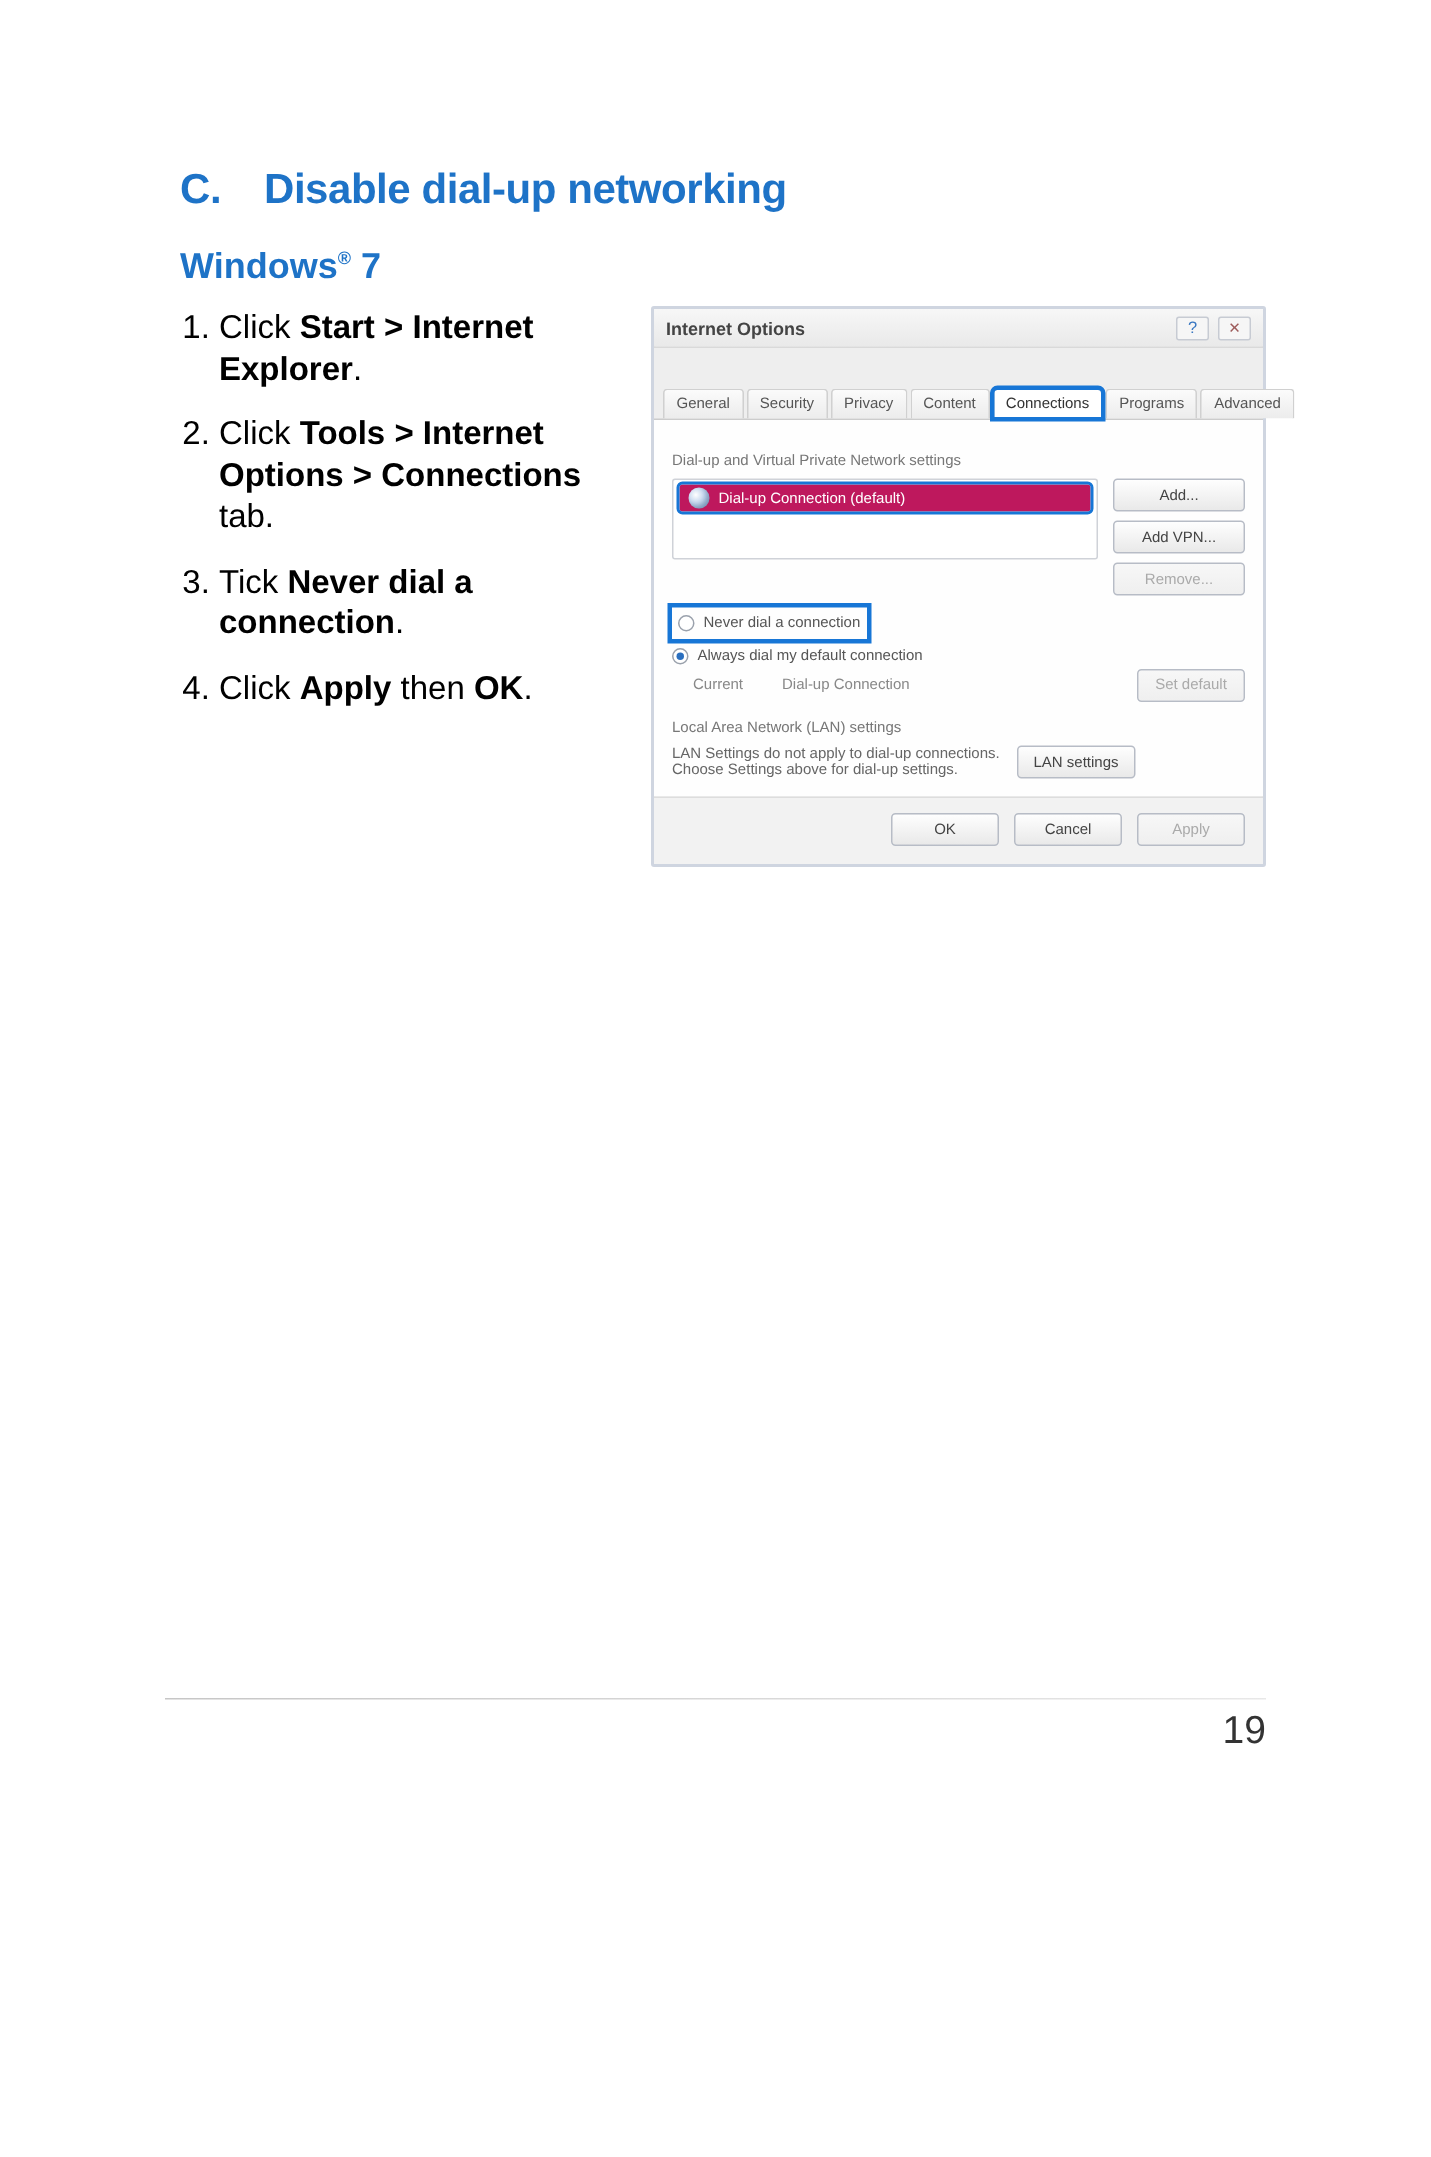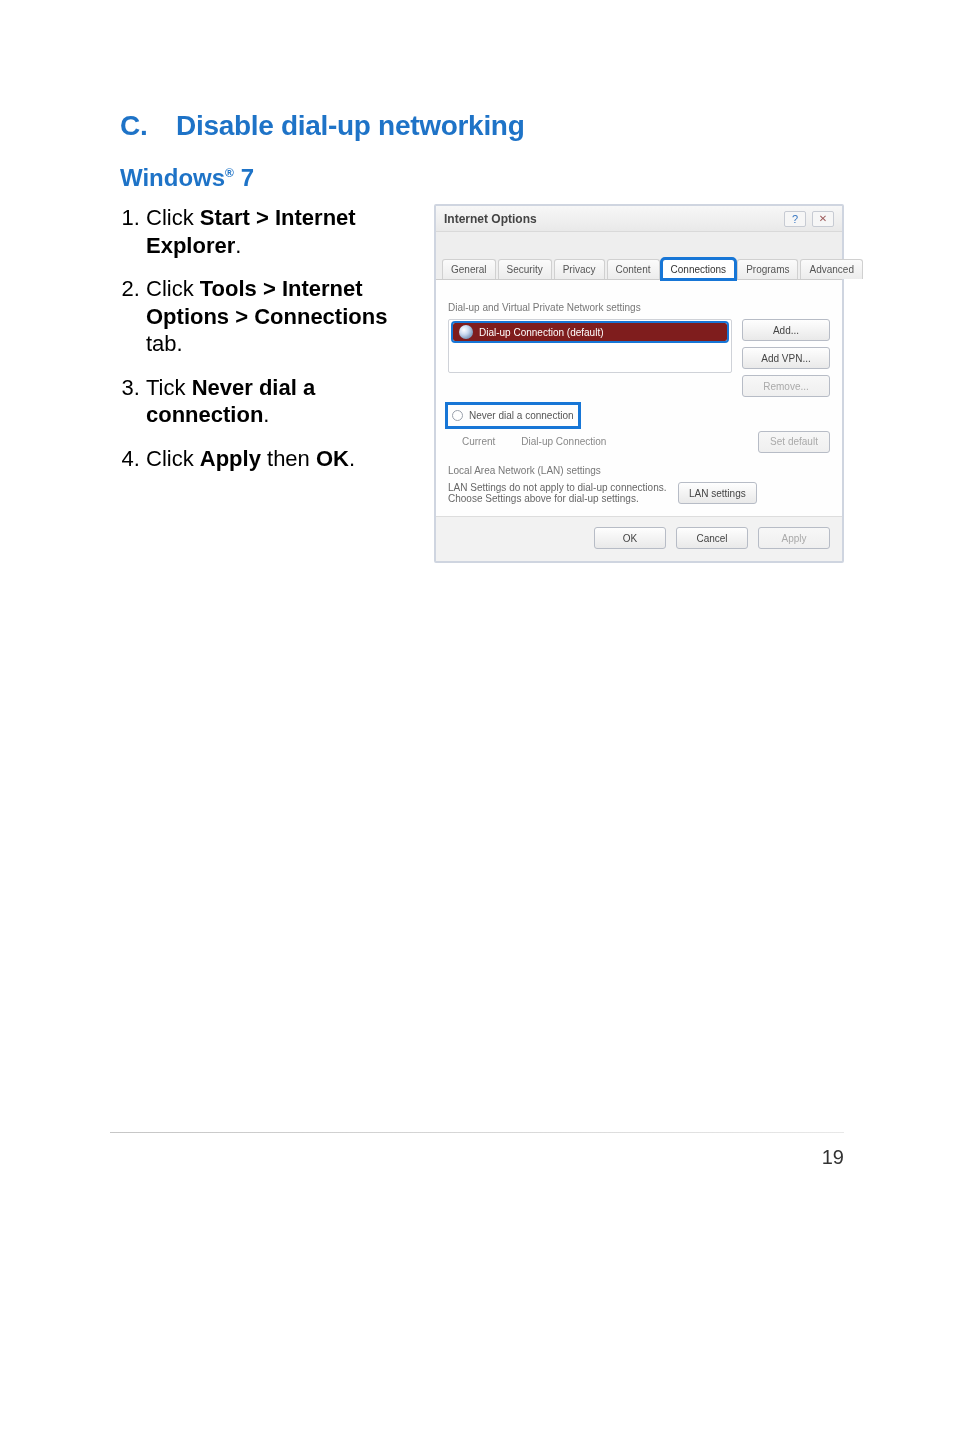--- a/index.html
+++ b/index.html
@@ -30,34 +30,34 @@
   .tab.hl { outline:3px solid #1776d6; outline-offset:-1px; }
   .panel { background:#fefefe; padding:10px 12px 12px 12px; }
   .setuprow { display:flex; align-items:center; gap:8px; }
   .globe { width:24px; height:24px; border-radius:50%; background: radial-gradient(circle at 30% 30%, #7db9ff 0%, #2f74c2 55%, #1a4f8a 100%); box-shadow: inset -3px -3px 6px rgba(0,0,0,.25); position:relative; }
   .globe::after{ content:""; position:absolute; width:10px; height:6px; background:#6fc06f; border-radius:40%; left:5px; top:9px; transform:rotate(-10deg); }
   .setuprow .txt { flex:1; font-size:10px; color:#666; }
   .btn { min-width:72px; height:22px; padding:0 10px; border:1px solid #b7bcc6; border-radius:3px; background:linear-gradient(#fefefe,#e9e9e9); font-size:10px; color:#444; display:inline-flex; align-items:center; justify-content:center; }
   .btn.disabled { color:#aaa; background:linear-gradient(#f7f7f7,#efefef); }
   .groupline { font-size:10px; color:#777; margin:12px 0 6px 0; }
   .listbox { height:54px; border:1px solid #cfd2d8; background:#fff; border-radius:2px; position:relative; }
-  .listitem { position:absolute; top:3px; left:4px; right:4px; height:18px; background:#7f1d1d; border-radius:2px; display:flex; align-items:center; gap:6px; padding:0 6px; color:#fff; font-size:10px; outline:2px solid #1776d6; }
+  .listitem { position:absolute; top:3px; left:4px; right:4px; height:18px; background:#be185d; border-radius:2px; display:flex; align-items:center; gap:6px; padding:0 6px; color:#fff; font-size:10px; outline:2px solid #1776d6; }
   .listicon { width:14px; height:14px; border-radius:50%; background: radial-gradient(circle at 35% 35%, #fff 0%, #c6d7ee 40%, #6f9bd0 100%); box-shadow:inset -2px -2px 3px rgba(0,0,0,.15); }
   .sidebuttons { display:flex; flex-direction:column; gap:6px; width:88px; }
   .listrow { display:flex; gap:10px; align-items:flex-start; }
   .row2 { display:flex; justify-content:space-between; align-items:center; margin-top:10px; }
   .radios { margin-top:8px; font-size:10px; color:#555; }
   .radiobox { display:flex; align-items:center; gap:6px; padding:2px 0; }
   .radio { width:11px; height:11px; border:1px solid #9aa1ac; border-radius:50%; background:#fff; display:inline-block; position:relative; }
   .radio.selected::after { content:""; position:absolute; inset:2px; border-radius:50%; background:#2a6fbf; }
   .hlbox { outline:3px solid #1776d6; padding:3px 4px; margin:4px 0; width: fit-content; }
   .kv { display:flex; gap:26px; font-size:10px; color:#888; margin: 6px 0 6px 14px; }
   .lantxt { font-size:10px; color:#666; max-width:220px; }
   .bottom { display:flex; gap:10px; justify-content:flex-end; padding:10px 12px 12px 0; background:#f2f2f2; border-top:1px solid #ddd; }
-  .page-number { position:absolute; bottom:54px; right:110px; font-size:20px; color:#333; }
+  .page-number { position:absolute; bottom:54px; right:110px; font-size:26px; color:#333; }
   .footer-line { position:absolute; bottom:90px; left:110px; right:110px; height:1px; background: linear-gradient(90deg, #c6c6c6, #e8e8e8); }
 </style>
 </head>
 <body>
 
 <div class="page">
   <div class="heading-c">
     <span class="letter">C.</span><span>Disable dial-up networking</span>
   </div>
   <div class="heading-os">
@@ -118,20 +118,24 @@
           </div>
 
 
           <div class="radios">
             <div class="hlbox">
               <div class="radiobox">
                 <span class="radio"></span>
                 <span>Never dial a connection</span>
               </div>
             </div>
+            <div class="radiobox">
+              <span class="radio selected"></span>
+              <span>Always dial my default connection</span>
+            </div>
           </div>
 
           <div style="display:flex; align-items:center; justify-content:space-between;">
             <div class="kv">
               <span>Current</span>
               <span>Dial-up Connection</span>
             </div>
             <span class="btn disabled">Set default</span>
           </div>
 

